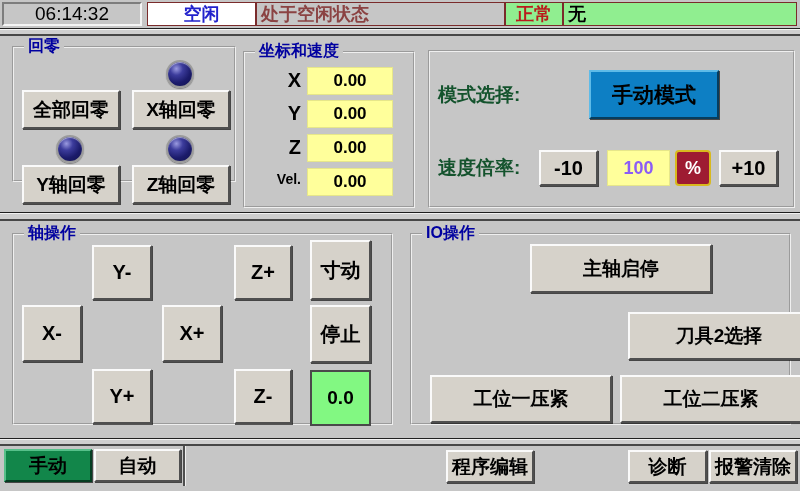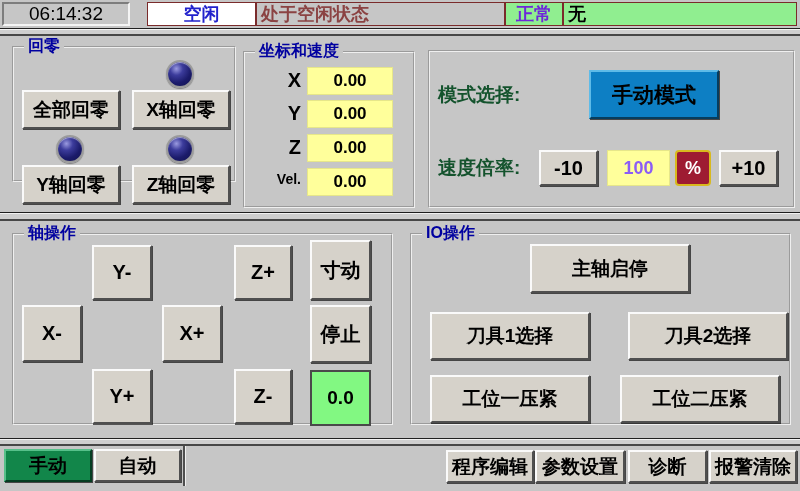--- a/index.html
+++ b/index.html
@@ -7,32 +7,32 @@
     width:800px;height:491px;position:relative;overflow:hidden;
     background:var(--window-bg,#c6c6c6);
     font-family:"Liberation Sans",sans-serif;
     -webkit-font-smoothing:none;
   }
   .abs{position:absolute;box-sizing:border-box;}
 
   
   .statusbar{left:0;top:0;width:800px;height:28px;background:var(--window-bg,#c6c6c6);}
   .time-field{
-    left:2px;top:2px;width:128px;height:24px;
+    left:2px;top:2px;width:140px;height:24px;
     border:2px solid;border-color:#7d7d7d #f4f4f4 #f4f4f4 #7d7d7d;
     background:var(--window-bg,#c6c6c6);
     font-size:19px;color:#000;display:flex;align-items:center;justify-content:center;
   }
   .st-field{
     top:2px;height:24px;border:1px solid #7a2b2b;
     display:flex;align-items:center;font-weight:bold;font-size:18px;box-sizing:border-box;
   }
   .st-idle{left:147px;width:109px;background:#ffffff;color:#2222cc;justify-content:center;}
   .st-msg{left:256px;width:249px;background:var(--window-bg,#c6c6c6);color:#8b4343;padding-left:4px;}
-  .st-ok{left:505px;width:58px;background:var(--status-ok-bg,#90ee90);color:#6d28d9;justify-content:center;}
+  .st-ok{left:505px;width:58px;background:var(--status-ok-bg,#90ee90);color:#b91c1c;justify-content:center;}
   .st-alarm{left:563px;width:234px;background:var(--status-ok-bg,#90ee90);color:#000;padding-left:4px;}
 
   
   .divider{
     left:0;width:800px;background:#cfcfcf;
     border-top:1px solid #202020;border-bottom:2px solid #474747;
     box-shadow:inset 0 1px 0 #f2f2f2;
   }
   .div1{top:28px;height:8px;}
   .div2{top:212px;height:9px;}
@@ -105,21 +105,21 @@
   .axis-btn{font-size:20px;}
   .step-field{
     left:296px;top:135px;width:61px;height:56px;
     background:var(--step-field-bg,#82f882);border:2px solid #4a4a4a;
     display:flex;align-items:center;justify-content:center;
     font-size:19px;font-weight:bold;color:#000;
   }
 
   
   .gb-io{left:410px;top:233px;width:381px;height:192px;}
-  .io-btn{width:160px;height:48px;font-size:19px;}
+  .io-btn{width:182px;height:48px;font-size:19px;}
 
   
   .bottombar{left:0;top:446px;width:800px;height:45px;background:var(--window-bg,#c6c6c6);}
   .tab-btn{height:33px;font-size:19px;}
   .tab-manual{
     left:4px;top:3px;width:88px;
     background:var(--active-tab-bg,#12864a);
     border-color:#57c08a #063d22 #063d22 #57c08a;
   }
   .tab-auto{left:94px;top:3px;width:87px;}
@@ -194,30 +194,28 @@
 
   <div class="abs btn axis-btn" style="left:78px;top:134px;width:60px;height:55px;">Y+</div>
   <div class="abs btn axis-btn" style="left:220px;top:134px;width:58px;height:55px;">Z-</div>
   <div class="abs step-field">0.0</div>
 </div>
 
 <div class="abs groupbox gb-io">
   <div class="gb-title">IO操作</div>
 
   <div class="abs btn io-btn" style="left:118px;top:9px;height:49px;">主轴启停</div>
-  <div class="abs btn io-btn" style="left:18px;top:77px;">刀具1选择</div>
   <div class="abs btn io-btn" style="left:216px;top:77px;">刀具2选择</div>
   <div class="abs btn io-btn" style="left:18px;top:140px;">工位一压紧</div>
   <div class="abs btn io-btn" style="left:208px;top:140px;">工位二压紧</div>
 </div>
 
 <div class="abs divider div3"></div>
 
 <div class="abs bottombar">
   <div class="abs btn tab-btn tab-manual">手动</div>
   <div class="abs btn tab-btn tab-auto">自动</div>
   <div class="abs vsep"></div>
 
   <div class="abs btn tab-btn" style="left:446px;top:4px;width:88px;">程序编辑</div>
-  <div class="abs btn tab-btn" style="left:535px;top:4px;width:90px;">参数设置</div>
   <div class="abs btn tab-btn" style="left:709px;top:4px;width:88px;">报警清除</div>
   <div class="abs btn tab-btn" style="left:628px;top:4px;width:79px;">诊断</div>
 </div>
 
 </body></html>

